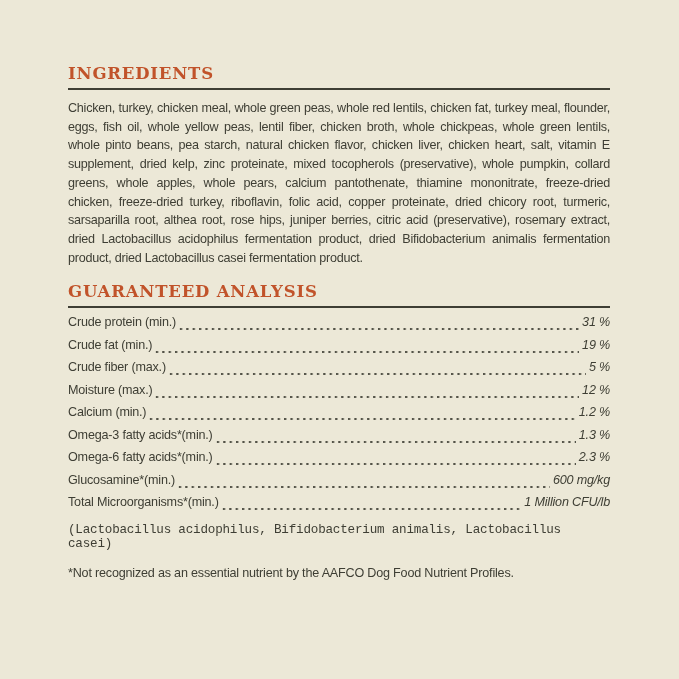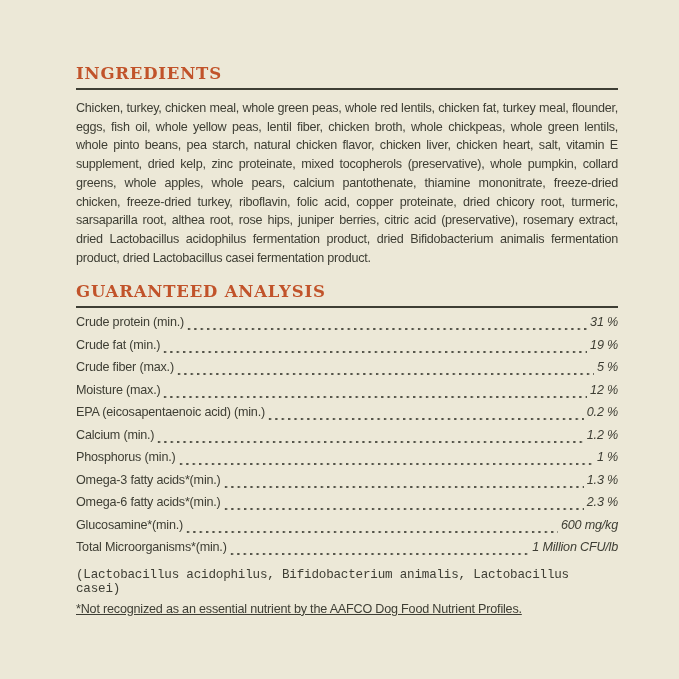--- a/index.html
+++ b/index.html
@@ -5,21 +5,21 @@
   * { margin: 0; padding: 0; box-sizing: border-box; }
   html, body {
     width: 679px; height: 679px;
     overflow: hidden;
     background: #ECE8D7;
     font-family: "Liberation Sans", sans-serif;
     color: #3E3E34;
   }
   .label-sheet {
     position: absolute;
-    left: 76px; top: 64px;
+    left: 68px; top: 64px;
     width: 542px;
   }
   .section-heading {
     font-family: "DejaVu Serif", serif;
     font-weight: bold;
     font-size: 16.5px;
     letter-spacing: 0.8px;
     color: #C1532A;
     border-bottom: 2px solid #3E3E34;
     padding-bottom: 5px;
@@ -53,24 +53,23 @@
     background-repeat: repeat-x;
     background-position: left 0 bottom 5.5px;
   }
   .micro-note {
     margin-top: 5px;
     font-size: 12.6px;
     letter-spacing: -0.2px;
     font-family: Liberation Mono, monospace;
   }
   .footnote {
-    margin-top: 6px;
+    margin-top: 15px;
     font-size: 12.6px;
     letter-spacing: -0.2px;
-    text-decoration: underline;
   }
 </style>
 </head>
 <body>
 
 <div class="label-sheet">
 
   <h1 class="section-heading">INGREDIENTS</h1>
 
   <p class="ingredients-text"><span class="bold-part">Chicken, turkey, chicken meal, whole green peas, whole red lentils, chicken fat, turkey meal, flounder, eggs, fish oil, whole yellow peas, lentil fiber, chicken broth, whole chickpeas, whole green lentils, whole pinto beans, pea starch, natural chicken flavor, chicken liver, chicken heart,</span><span> salt, vitamin E supplement, dried kelp, zinc proteinate, mixed tocopherols (preservative), whole pumpkin, collard greens, whole apples, whole pears, calcium pantothenate, thiamine mononitrate, freeze-dried chicken, freeze-dried turkey, riboflavin, folic acid, copper proteinate, dried chicory root, turmeric, sarsaparilla root, althea root, rose hips, juniper berries, citric acid (preservative), rosemary extract, dried Lactobacillus acidophilus fermentation product, dried Bifidobacterium animalis fermentation product, dried Lactobacillus casei fermentation product.</span></p>
@@ -98,37 +97,27 @@
     <span class="row-value">5 %</span>
   </div>
 
   <div class="analysis-row">
     <span class="row-label">Moisture (max.)</span>
     <span class="leader-dots"></span>
     <span class="row-value">12 %</span>
   </div>
 
 
-  <div class="analysis-row">
-    <span class="row-label">EPA (eicosapentaenoic acid) (min.)</span>
-    <span class="leader-dots"></span>
-    <span class="row-value">0.2 %</span>
-  </div>
 
   <div class="analysis-row">
     <span class="row-label">Calcium (min.)</span>
     <span class="leader-dots"></span>
     <span class="row-value">1.2 %</span>
   </div>
 
-  <div class="analysis-row">
-    <span class="row-label">Phosphorus (min.)</span>
-    <span class="leader-dots"></span>
-    <span class="row-value">1 %</span>
-  </div>
 
 
   <div class="analysis-row">
     <span class="row-label">Omega-3 fatty acids*(min.)</span>
     <span class="leader-dots"></span>
     <span class="row-value">1.3 %</span>
   </div>
 
   <div class="analysis-row">
     <span class="row-label">Omega-6 fatty acids*(min.)</span>

